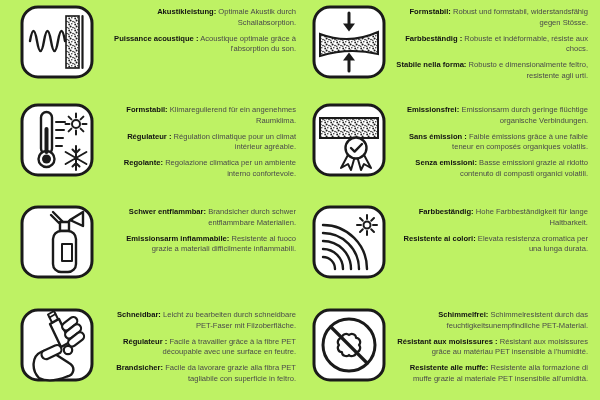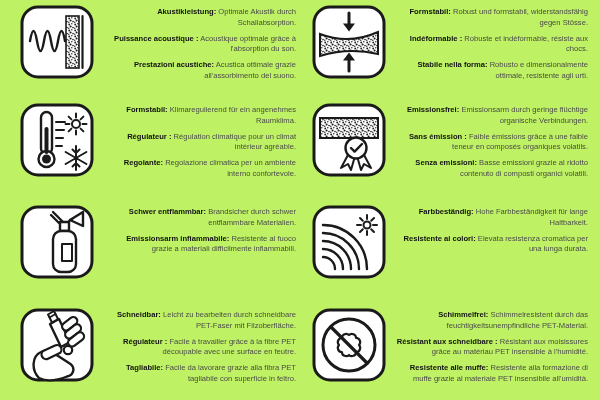--- a/index.html
+++ b/index.html
@@ -44,21 +44,20 @@
           </defs>
           <rect class="icw" x="2" y="2" width="70" height="70" rx="16" stroke-width="3"></rect>
           <rect x="46" y="11" width="13" height="52" fill="url(#sp1)" stroke="#1a1a1a" stroke-width="1.6"></rect>
           <path class="ic" d="M62.5,11 V63" stroke-width="2.2"></path>
           <path class="ic" d="M10,36 q3.5,-20 7,0 t7,0 t7,0 t7,0 t7,0" stroke-width="2.4"></path>
         </svg>
       </div>
       <div class="texts">
         <p class="entry"><b>Akustikleistung:</b> <span>Optimale Akustik durch Schallabsorption.</span></p>
         <p class="entry"><b>Puissance acoustique :</b> <span>Acoustique optimale grâce à l'absorption du son.</span></p>
-        <p class="entry"><b>Prestazioni acustiche:</b> <span>Acustica ottimale grazie all'assorbimento del suono.</span></p>
       </div>
     </div>
 
     <div class="feature">
       <div class="iconbox">
         <svg viewBox="0 0 74 74">
           <defs>
             <pattern id="sp2" width="6" height="6" patternUnits="userSpaceOnUse">
               <circle cx="1.2" cy="1.5" r="0.9" fill="#1a1a1a"></circle>
                 <circle cx="3.8" cy="0.8" r="0.7" fill="#1a1a1a"></circle>
@@ -70,22 +69,22 @@
           <rect class="icw" x="2" y="2" width="70" height="70" rx="16" stroke-width="3"></rect>
           <path d="M8,29 Q37,40 66,27 L66,49 Q37,42 8,51 Z" fill="url(#sp2)" stroke="#1a1a1a" stroke-width="2"></path>
           <path class="ic" d="M37,8 V19" stroke-width="3"></path>
           <polygon points="31,18.5 43,18.5 37,26.5" fill="#1a1a1a"></polygon>
           <path class="ic" d="M37,66 V55" stroke-width="3"></path>
           <polygon points="31,55.5 43,55.5 37,47.5" fill="#1a1a1a"></polygon>
         </svg>
       </div>
       <div class="texts">
         <p class="entry"><b>Formstabil:</b> <span>Robust und formstabil, widerstandsfähig gegen Stösse.</span></p>
-        <p class="entry"><b>Indéformable :</b> <span>Robuste et indéformable, résiste aux chocs.</span></p>
-        <p class="entry"><b>Stabile nella forma:</b> <span>Robusto e dimensionalmente ottimale, resistente agli urti.</span></p>
+        <p class="entry"><b>Farbbeständig :</b> <span>Robuste et indéformable, résiste aux chocs.</span></p>
+        <p class="entry"><b>Stabile nella forma:</b> <span>Robusto e dimensionalmente feltro, resistente agli urti.</span></p>
       </div>
     </div>
 
     <div class="feature">
       <div class="iconbox">
         <svg viewBox="0 0 74 74">
           <rect class="icw" x="2" y="2" width="70" height="70" rx="16" stroke-width="3"></rect>
           <rect class="icw" x="21" y="9" width="11" height="42" rx="5.5" stroke-width="2.4"></rect>
           <circle class="icw" cx="26.5" cy="56" r="8" stroke-width="2.4"></circle>
           <path class="ic" d="M26.5,26 V49" stroke-width="4"></path>
@@ -178,34 +177,34 @@
           <rect class="icw" x="43" y="17" width="17" height="8" rx="4" transform="rotate(-38 43 21)" stroke-width="2.2"></rect>
           <rect class="icw" x="46" y="25" width="18" height="8" rx="4" transform="rotate(-38 46 29)" stroke-width="2.2"></rect>
           <rect class="icw" x="49" y="33" width="18" height="8" rx="4" transform="rotate(-38 49 37)" stroke-width="2.2"></rect>
           <polygon class="icw" points="32,14.5 38,11 34,3 28,6.5" stroke-width="2"></polygon>
           <path class="ic" d="M29.5,9.5 L35.5,6" stroke-width="1.6"></path>
         </svg>
       </div>
       <div class="texts">
         <p class="entry"><b>Schneidbar:</b> <span>Leicht zu bearbeiten durch schneidbare PET-Faser mit Filzoberfläche.</span></p>
         <p class="entry"><b>Régulateur :</b> <span>Facile à travailler grâce à la fibre PET découpable avec une surface en feutre.</span></p>
-        <p class="entry"><b>Tagliabile:</b> <span>Facile da lavorare grazie alla fibra PET tagliabile con superficie in feltro.</span></p>
+        <p class="entry"><b>Brandsicher:</b> <span>Facile da lavorare grazie alla fibra PET tagliabile con superficie in feltro.</span></p>
       </div>
     </div>
 
     <div class="feature">
       <div class="iconbox">
         <svg viewBox="0 0 74 74">
           <rect class="icw" x="2" y="2" width="70" height="70" rx="16" stroke-width="3"></rect>
           <path class="ic" stroke-width="2.2" d="M47,37 A4.2,4.2 0 0 1 44.1,44.1 A4.2,4.2 0 0 1 37,47 A4.2,4.2 0 0 1 29.9,44.1 A4.2,4.2 0 0 1 27,37 A4.2,4.2 0 0 1 29.9,29.9 A4.2,4.2 0 0 1 37,27 A4.2,4.2 0 0 1 44.1,29.9 A4.2,4.2 0 0 1 47,37 Z"></path>
           <path class="ic" d="M19,19 L55,55" stroke-width="3.2"></path>
           <circle class="ic" cx="37" cy="37" r="26" stroke-width="3"></circle>
         </svg>
       </div>
       <div class="texts">
         <p class="entry"><b>Schimmelfrei:</b> <span>Schimmelresistent durch das feuchtigkeitsunempfindliche PET-Material.</span></p>
-        <p class="entry"><b>Résistant aux schneidbare :</b> <span>Résistant aux moisissures grâce au matériau PET insensible à l'humidité.</span></p>
+        <p class="entry"><b>Résistant aux moisissures :</b> <span>Résistant aux moisissures grâce au matériau PET insensible à l'humidité.</span></p>
         <p class="entry"><b>Resistente alle muffe:</b> <span>Resistente alla formazione di muffe grazie al materiale PET insensibile all'umidità.</span></p>
       </div>
     </div>
 
   </div>
 </div>
 
 </body></html>

